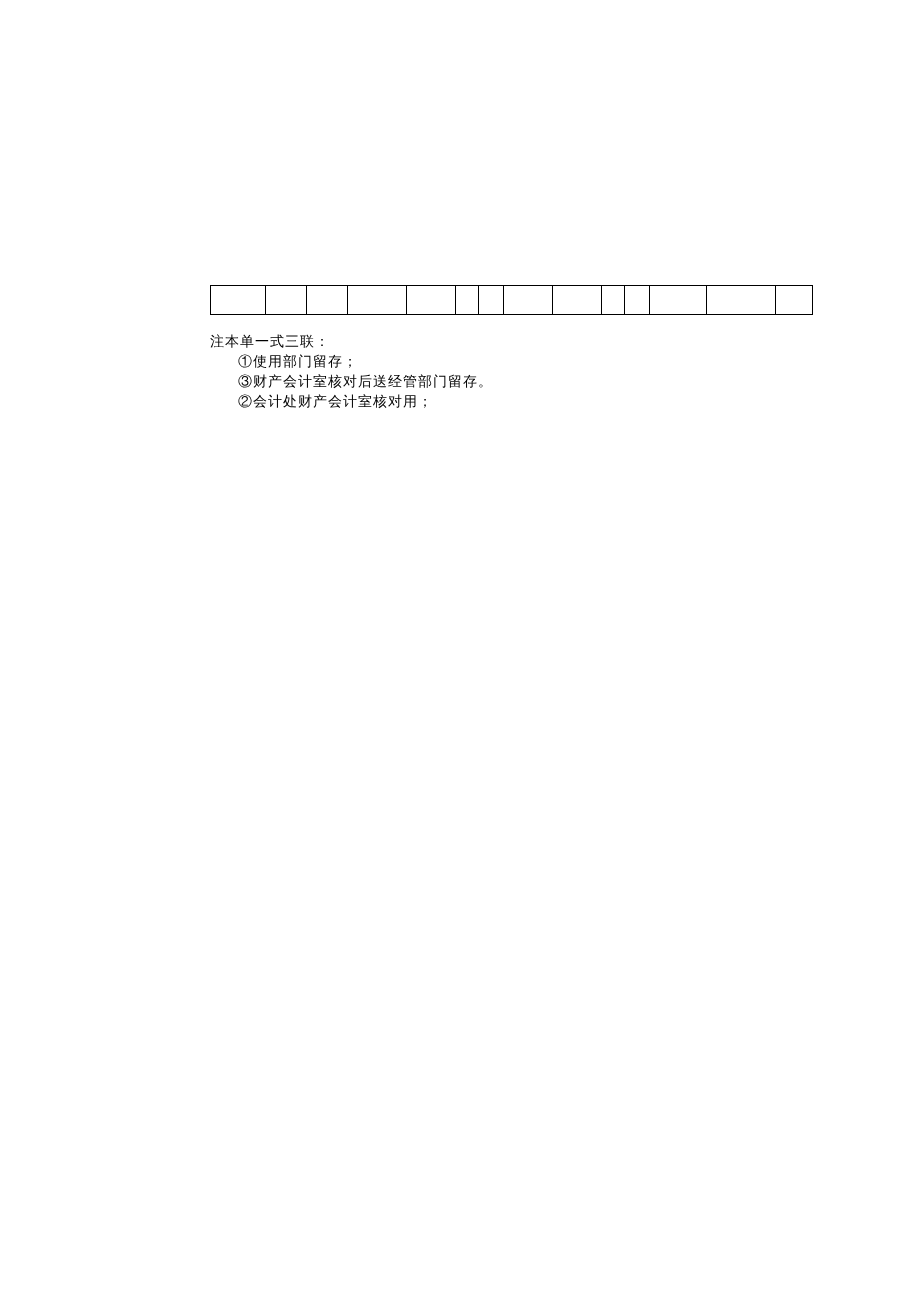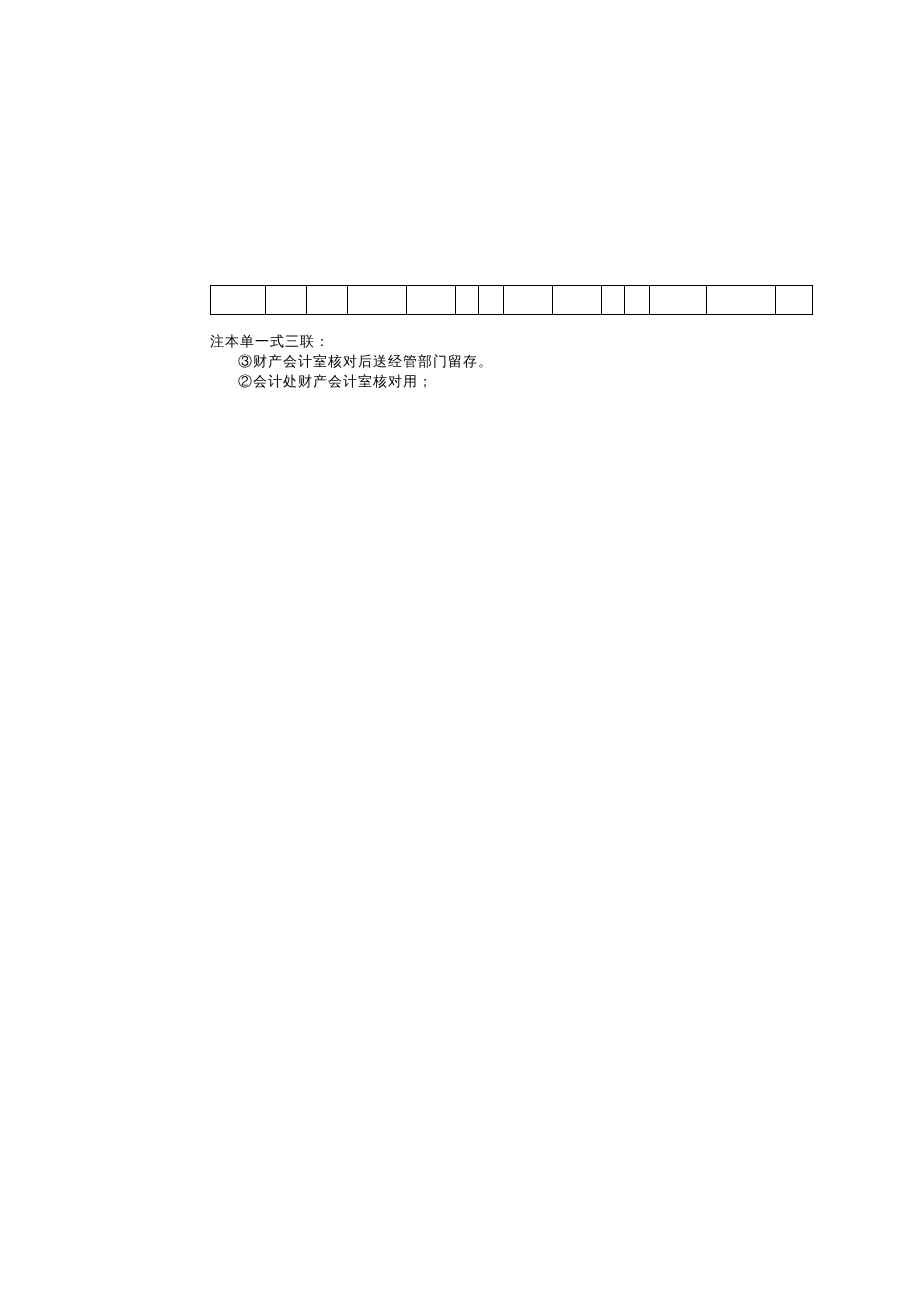--- a/index.html
+++ b/index.html
@@ -65,17 +65,18 @@
         <td style="width:56px"></td>
         <td style="width:68px"></td>
         <td style="width:36px"></td>
       </tr>
     </tbody>
       </table>
   </div>
 
   <div class="notes">
     <div>注本单一式三联：</div>
+    <div class="indent">①使用部门留存；</div>
     <div class="indent">③财产会计室核对后送经管部门留存。</div>
     <div class="indent">②会计处财产会计室核对用；</div>
   </div>
 
 </div>
 
 </body></html>

